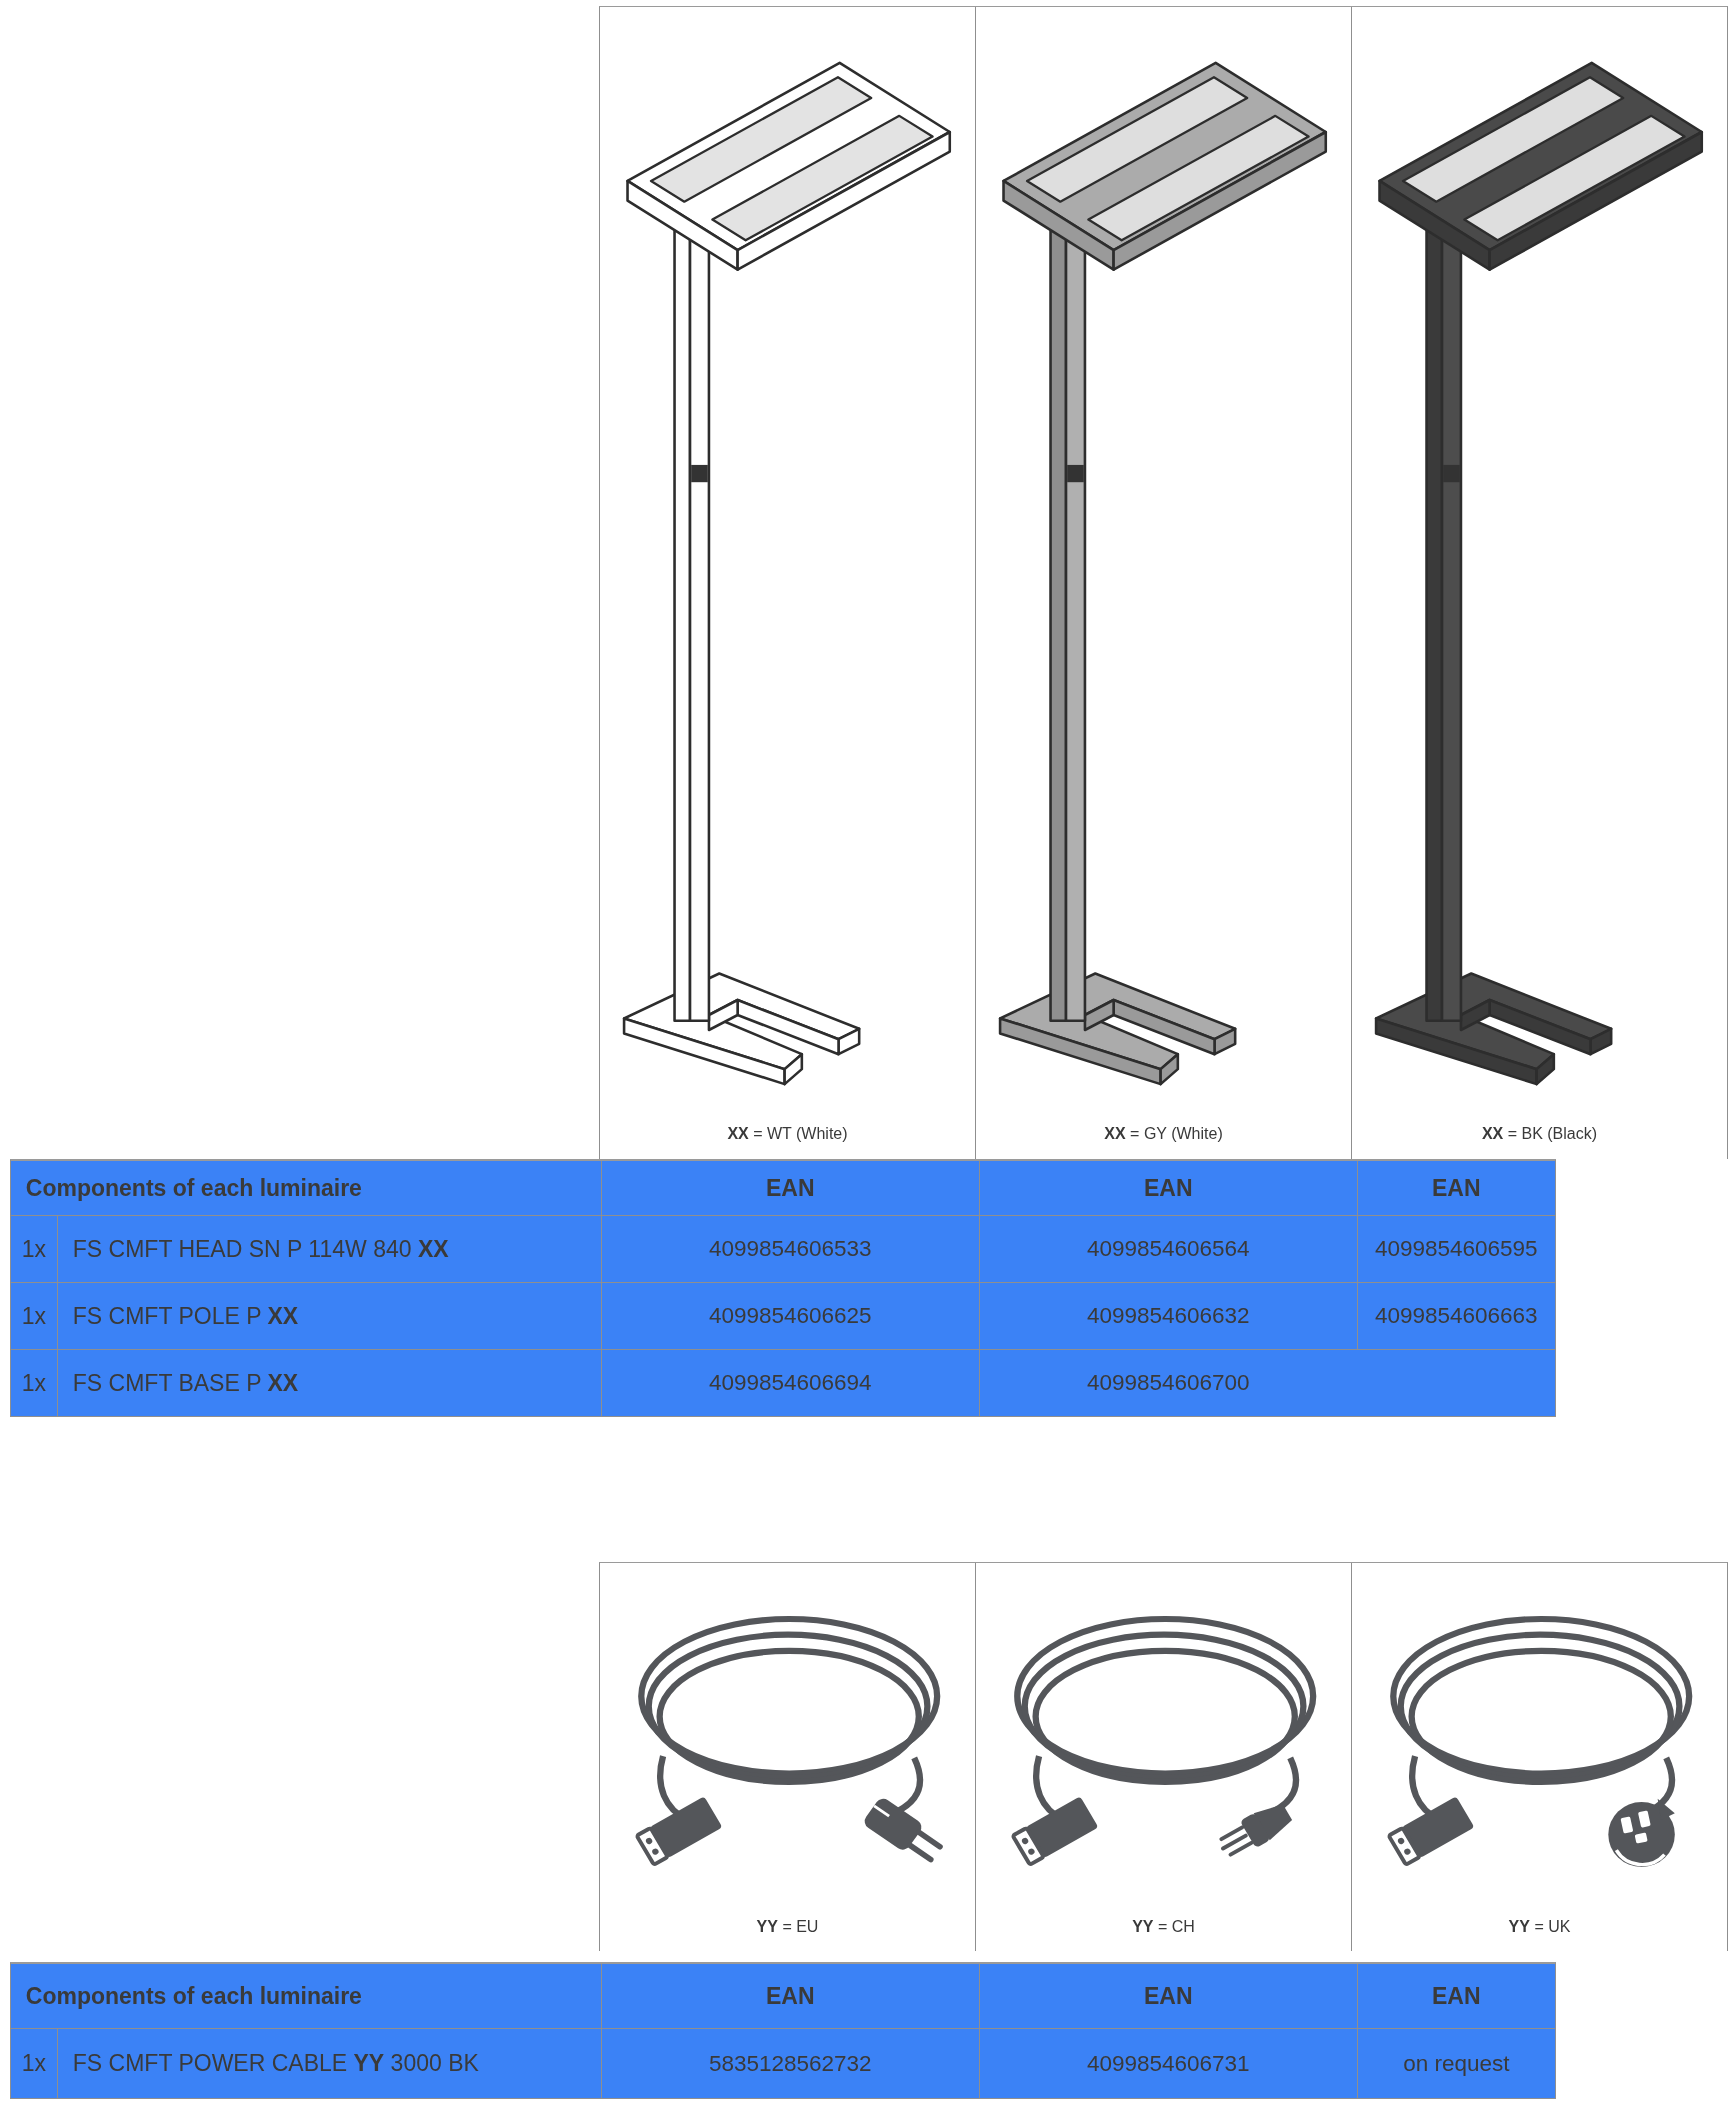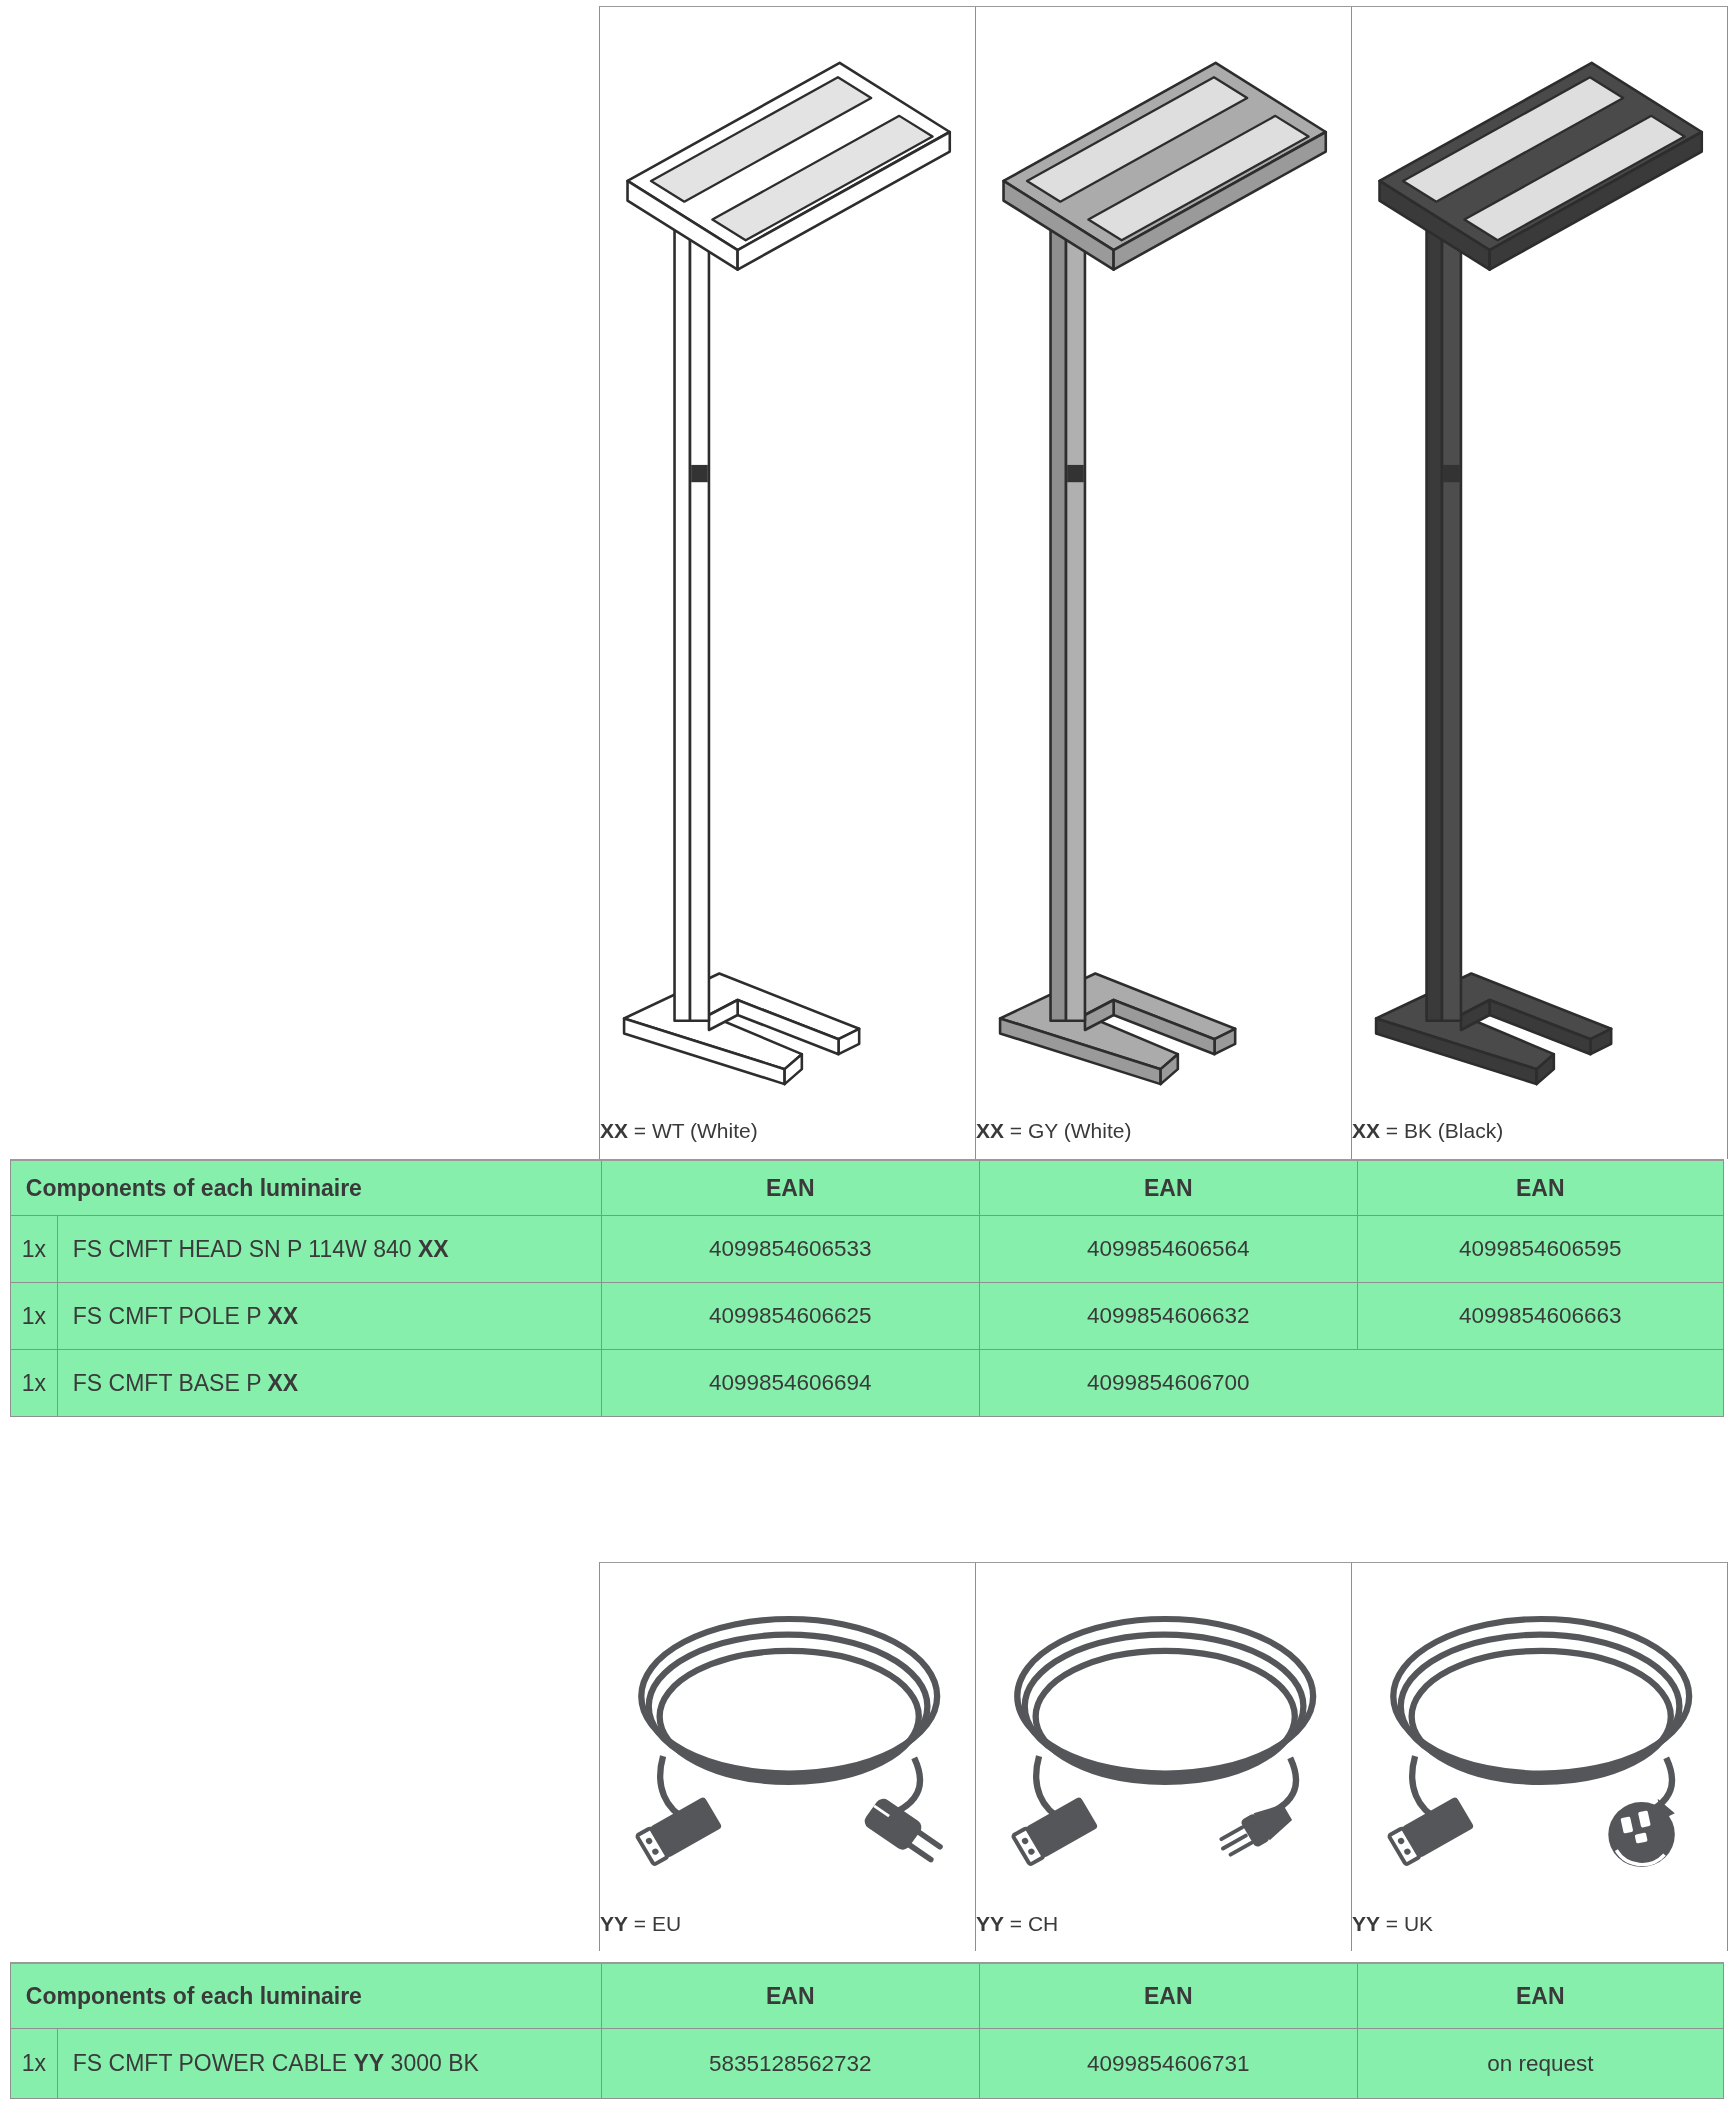--- a/index.html
+++ b/index.html
@@ -8,32 +8,32 @@
   
   .img-grid{position:absolute;left:599px;width:1129px;box-sizing:border-box;display:flex;
             border-top:1.7px solid var(--c-border-heavy,#9a9a9a);
             border-left:1.2px solid var(--c-border,#8f8f8f);
             border-right:1.2px solid var(--c-border,#8f8f8f);}
   .g1{top:5.8px;height:1153px;}
   .g2{top:1562px;height:389px;}
   .img-col{position:relative;flex:1 1 0;min-width:0;}
   .img-col + .img-col{border-left:1.2px solid var(--c-border,#8f8f8f);}
   .img-col > svg{position:absolute;left:0;top:0;width:100%;height:100%;}
-  .variant-label{position:absolute;left:0;right:0;bottom:16px;
-                 font-size:21px;letter-spacing:0;}
+  .variant-label{position:absolute;left:0;right:0;bottom:16px;text-align:center;
+                 font-size:16px;letter-spacing:0;}
   .g2 .variant-label{bottom:15px;}
   .vl-code{font-weight:bold;}
   
   .lamp-white{--body:#ffffff;--side:#ffffff;--lens:#e3e3e3;--pole-f:#ffffff;--pole-s:#ffffff;}
   .lamp-grey {--body:#ababab;--side:#9a9a9a;--lens:#dedede;--pole-f:#8f8f8f;--pole-s:#b0b0b0;}
   .lamp-black{--body:#4a4a4a;--side:#3a3a3a;--lens:#dedede;--pole-f:#3a3a3a;--pole-s:#4d4d4d;}
   
-  .dtable{position:absolute;left:9.8px;width:1714px;box-sizing:border-box;
+  .dtable{position:absolute;left:9.8px;width:1546px;box-sizing:border-box;
           border:1.2px solid var(--c-border,#8f8f8f);
-          border-top:2.3px solid var(--c-border-heavy,#9a9a9a);background:#86efac;}
+          border-top:2.3px solid var(--c-border-heavy,#9a9a9a);background:#3b82f6;}
   .t1{top:1159px;}
   .t2{top:1962px;}
   .t-row{display:grid;align-items:stretch;}
   .t-row + .t-row{border-top:1.2px solid var(--c-border,#8f8f8f);}
   .t-row--head{grid-template-columns:590px 378px 378px 1fr;}
   .t-row--data{grid-template-columns:46px 544px 378px 378px 1fr;}
   .cell{display:flex;align-items:center;box-sizing:border-box;font-size:23px;min-width:0;}
   .cell + .cell{border-left:1.2px solid var(--c-border,#8f8f8f);text-align:right;}
   .c-label{font-weight:bold;padding-left:15px;justify-content:flex-start;}
   .c-eanh{font-weight:bold;justify-content:center;}

